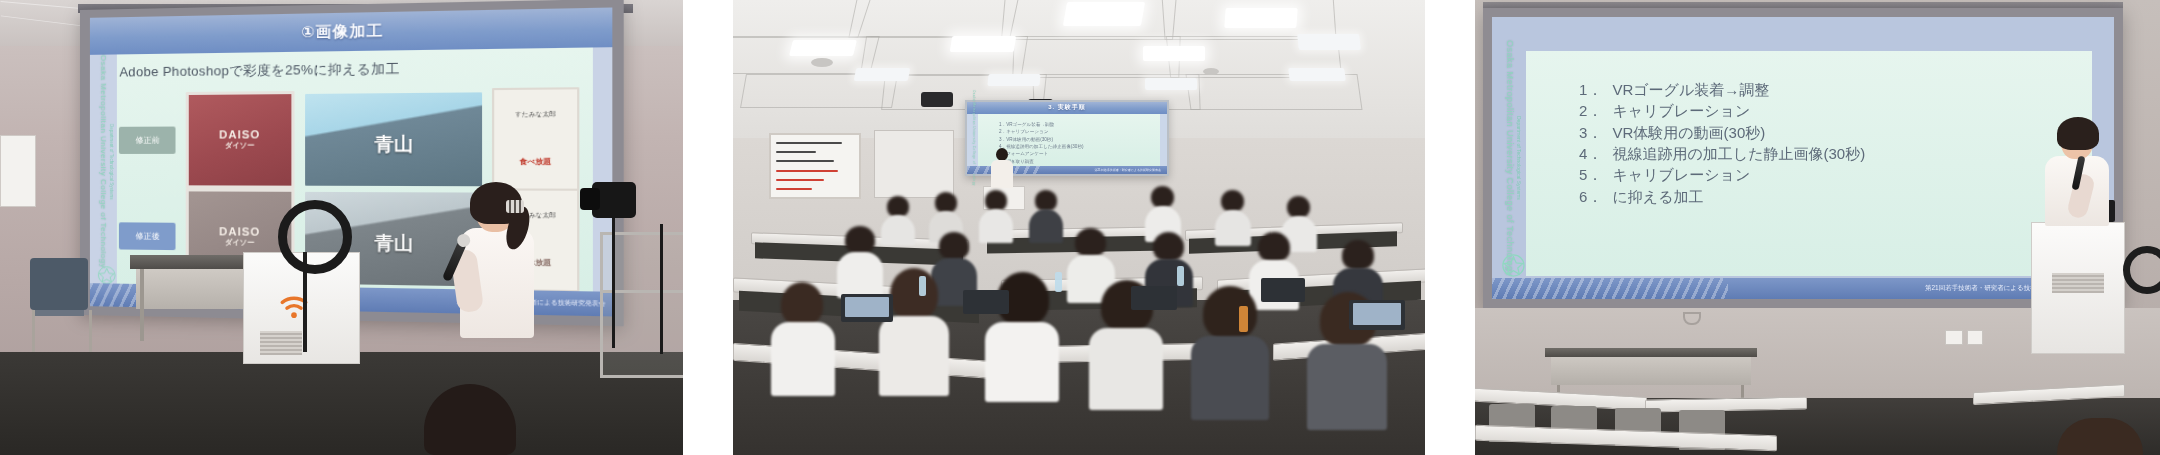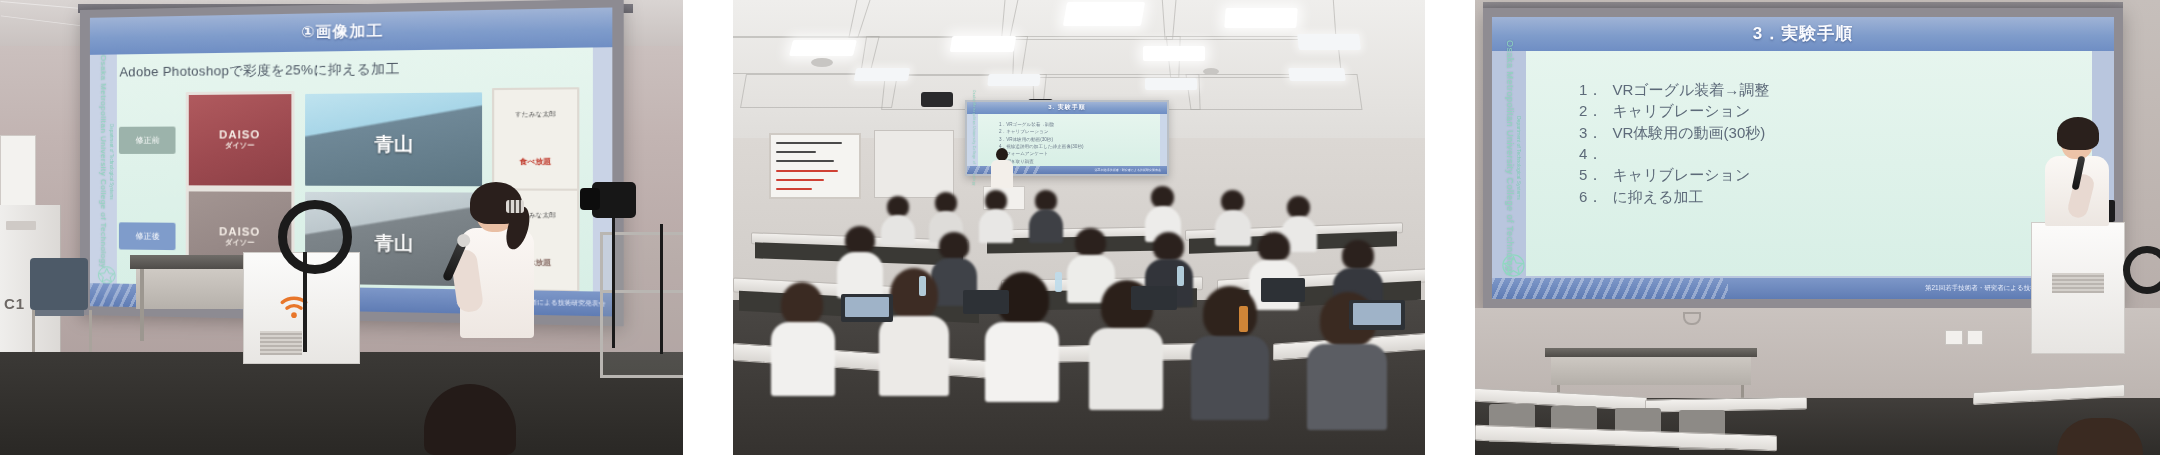--- a/index.html
+++ b/index.html
@@ -235,24 +235,20 @@
 <body>
 
 <div class="strip">
 
   <div class="panel" id="panel1">
     <div class="ceiling"></div>
     <div class="ceil-line" style="left:0;top:14px;width:300px;transform:rotate(5deg)"></div>
     <div class="ceil-line" style="left:0;top:30px;width:240px;transform:rotate(7deg)"></div>
 
     <div class="wb"></div>
-    <div class="cabinet">
-      <div class="hl"></div>
-      <div class="txt">C1</div>
-    </div>
 
     <div class="screen-top-rail"></div>
     <div class="screen-frame">
       <div class="slide">
 
         <div class="slide-title-bar">
           <span class="st" style="font-size:15px">①画像加工</span>
         </div>
 
         <div class="side-vert">
@@ -530,23 +526,20 @@
     <div class="bottle" style="left:506px;top:306px;height:26px;width:9px;background:rgba(235,150,60,.85)"></div>
   </div>
 
   <div class="gap" style="flex:0 0 50px"></div>
 
   <div class="panel" id="panel3">
     <div class="rail3"></div>
     <div class="frame3">
       <div class="slide3">
 
-        <div class="slide-title-bar" style="height:12%">
-          <span class="st" style="font-size:17px">3．実験手順</span>
-        </div>
 
         <div class="side-vert">
           <span class="vt" style="font-size:9px">Osaka Metropolitan University College of Technology</span>
           <span class="vt2" style="font-size:5px">Department of Technological Systems</span>
         </div>
 
         <svg class="star-logo" viewBox="0 0 40 40">
           <circle cx="20" cy="20" r="17" fill="none" stroke="#8fd8c0" stroke-width="2"></circle>
           <path d="M20 6 L24.5 16 L35 17 L27 24 L29.5 34 L20 28.5 L10.5 34 L13 24 L5 17 L15.5 16 Z" fill="none" stroke="#8fd8c0" stroke-width="2"></path>
         </svg>
@@ -561,20 +554,21 @@
           <div class="step">
             <span class="no">2．</span>
             <span>キャリブレーション</span>
           </div>
           <div class="step">
             <span class="no">3．</span>
             <span>VR体験用の動画(30秒)</span>
           </div>
           <div class="step">
             <span class="no">4．</span>
+            <span>視線追跡用の加工した静止画像(30秒)</span>
           </div>
           <div class="step">
             <span class="no">5．</span>
             <span>キャリブレーション</span>
           </div>
           <div class="step">
             <span class="no">6．</span>
             <span>に抑える加工</span>
           </div>
         </div>

